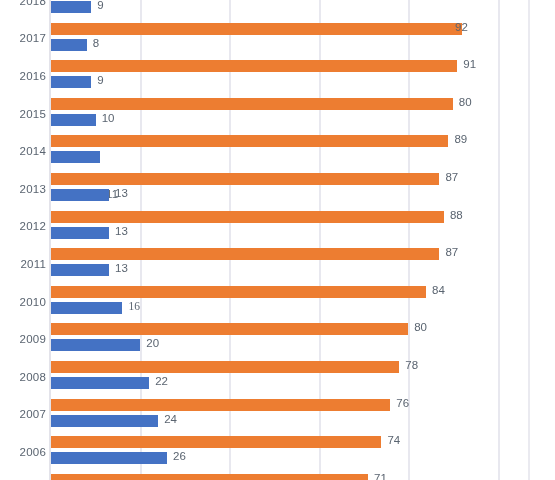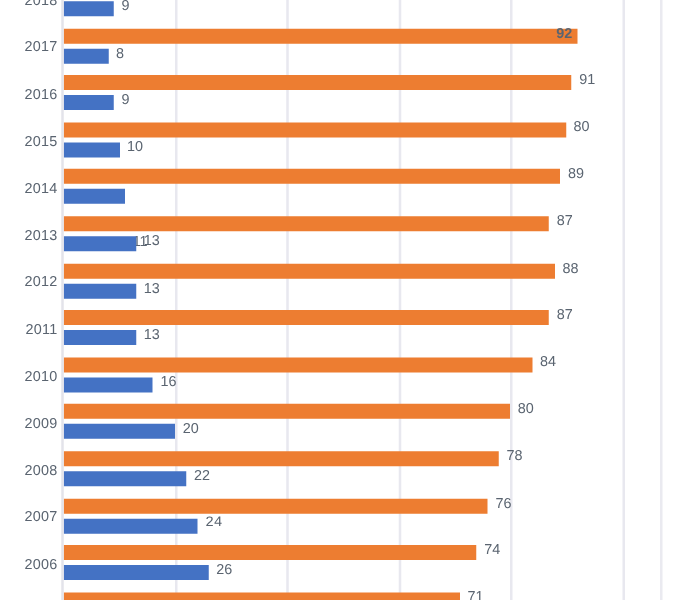--- a/index.html
+++ b/index.html
@@ -106,21 +106,21 @@
         <div class="cat-label">2018</div>
         <div class="barwrap">
           <div class="bar blue" style="width: 40.185px; background: rgb(68, 114, 196);"></div>
           <div class="bar-label blue" style="left: 46.185px;">9</div>
         </div>
       </div>
       <div class="row">
         <div class="cat-label">2017</div>
         <div class="barwrap">
           <div class="bar orange" style="width: 410.78px; background: rgb(237, 125, 49);"></div>
-          <div class="bar-label orange" style="left: 394px; font-weight: bold;">92</div>
+          <div class="bar-label orange" style="left: 404px;">92</div>
           <div class="bar blue" style="width: 35.72px; background: rgb(68, 114, 196);"></div>
           <div class="bar-label blue" style="left: 41.72px;">8</div>
         </div>
       </div>
       <div class="row">
         <div class="cat-label">2016</div>
         <div class="barwrap">
           <div class="bar orange" style="width: 406.315px; background: rgb(237, 125, 49);"></div>
           <div class="bar-label orange" style="left: 412.315px;">91</div>
           <div class="bar blue" style="width: 40.185px; background: rgb(68, 114, 196);"></div>
@@ -171,21 +171,21 @@
           <div class="bar blue" style="width: 58.045px; background: rgb(68, 114, 196);"></div>
           <div class="bar-label blue" style="left: 64.045px;">13</div>
         </div>
       </div>
       <div class="row">
         <div class="cat-label">2010</div>
         <div class="barwrap">
           <div class="bar orange" style="width: 375.06px; background: rgb(237, 125, 49);"></div>
           <div class="bar-label orange" style="left: 381.06px;">84</div>
           <div class="bar blue" style="width: 71.44px; background: rgb(68, 114, 196);"></div>
-          <div class="bar-label blue" style="left: 77.44px;">16</div>
+          <div class="bar-label blue" style="left: 77.44px; font-family: Liberation Serif, serif;">16</div>
         </div>
       </div>
       <div class="row">
         <div class="cat-label">2009</div>
         <div class="barwrap">
           <div class="bar orange" style="width: 357.2px; background: rgb(237, 125, 49);"></div>
           <div class="bar-label orange" style="left: 363.2px;">80</div>
           <div class="bar blue" style="width: 89.3px; background: rgb(68, 114, 196);"></div>
           <div class="bar-label blue" style="left: 95.3px;">20</div>
         </div>
@@ -198,21 +198,21 @@
           <div class="bar blue" style="width: 98.23px; background: rgb(68, 114, 196);"></div>
           <div class="bar-label blue" style="left: 104.23px;">22</div>
         </div>
       </div>
       <div class="row">
         <div class="cat-label">2007</div>
         <div class="barwrap">
           <div class="bar orange" style="width: 339.34px; background: rgb(237, 125, 49);"></div>
           <div class="bar-label orange" style="left: 345.34px;">76</div>
           <div class="bar blue" style="width: 107.16px; background: rgb(68, 114, 196);"></div>
-          <div class="bar-label blue" style="left: 113.16px; font-family: Liberation Mono, monospace;">24</div>
+          <div class="bar-label blue" style="left: 113.16px;">24</div>
         </div>
       </div>
       <div class="row">
         <div class="cat-label">2006</div>
         <div class="barwrap">
           <div class="bar orange" style="width: 330.41px; background: rgb(237, 125, 49);"></div>
           <div class="bar-label orange" style="left: 336.41px;">74</div>
           <div class="bar blue" style="width: 116.09px; background: rgb(68, 114, 196);"></div>
           <div class="bar-label blue" style="left: 122.09px;">26</div>
         </div>

